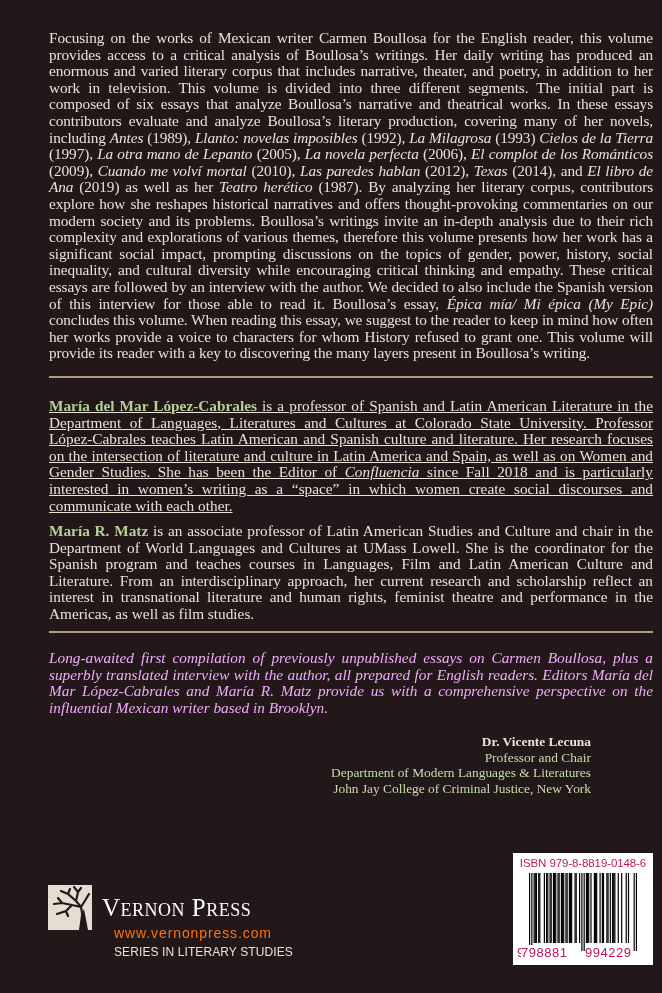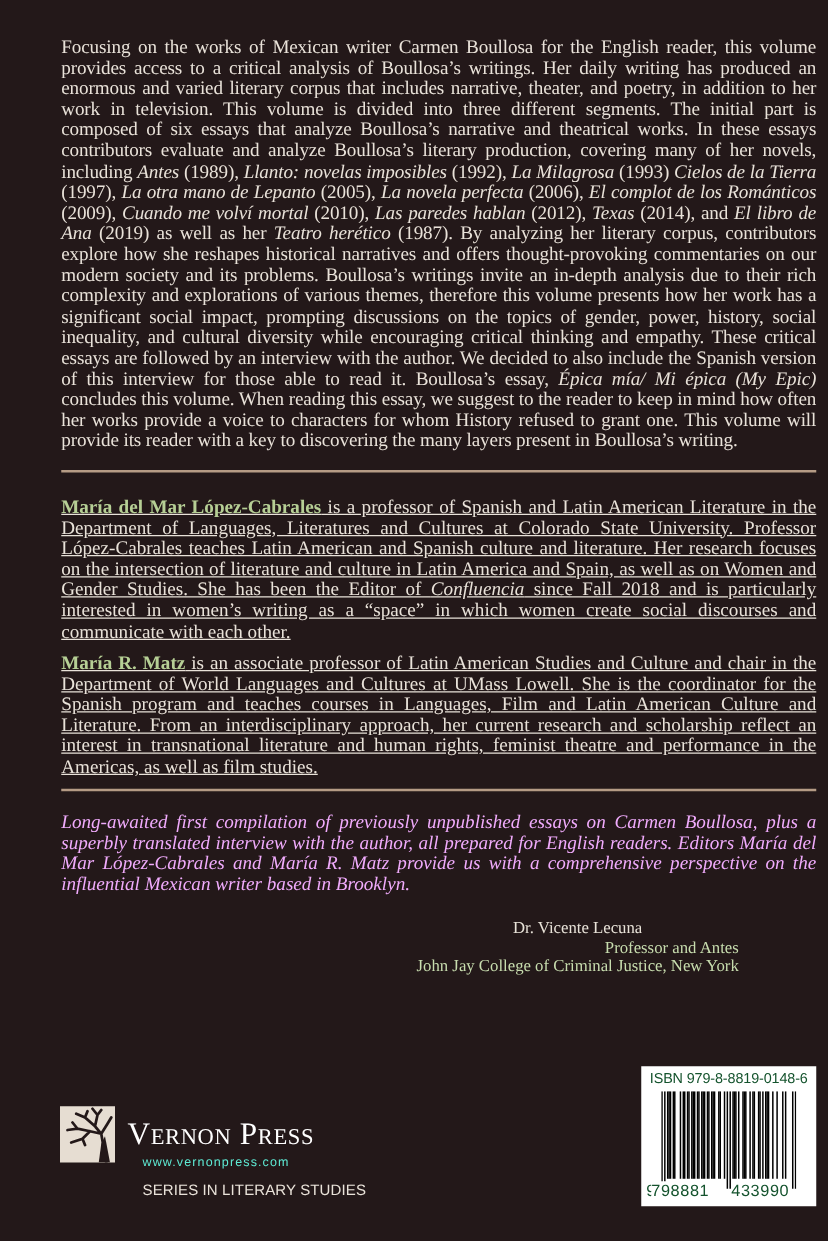--- a/index.html
+++ b/index.html
@@ -15,56 +15,56 @@
     position: absolute; left: 29px; width: 604px;
     font-size: 15.3px; line-height: 16.6px;
     text-align: justify;
   }
   .block p { margin: 0; }
   #blurb { top: 30px; letter-spacing: -0.1px; }
   .rule { position: absolute; left: 29px; width: 604px; height: 2px; background: #b59b85; }
   #rule1 { top: 376px; }
   #rule2 { top: 631px; }
   #bio1 { top: 398px; text-decoration: underline; }
-  #bio2 { top: 523px; text-decoration: underline; }
+  #bio2 { top: 523px; }
   .name { color: #b6cf95; font-weight: bold; }
   em { font-style: italic; }
   #quote {
     top: 650px; color: #f0abfc; font-style: italic;
   }
   #attrib {
     position: absolute; right: 30px; top: 734px;
     text-align: right; color: #c7dcae;
     font-size: 13.4px; line-height: 15.6px;
   }
-  #attrib .att-name { font-weight: normal; color: #e8e2d8; text-align: center; }
+  #attrib .att-name { font-weight: bold; color: #e8e2d8; }
   #logo-box {
     position: absolute; left: 28px; top: 885px; width: 44px; height: 45px;
     background: #e6ddd2;
   }
   #logo-box svg { display: block; }
   #press-name {
     position: absolute; left: 82px; top: 894px;
     font-size: 25px; color: #ffffff; letter-spacing: 0.5px;
     font-family: "Liberation Serif", serif;
     font-variant: small-caps;
   }
   #press-url {
     position: absolute; left: 94px; top: 925px;
-    font-family: "Liberation Sans", sans-serif; font-size: 10px;
-    color: #5eead4; letter-spacing: 0.9px;
+    font-family: "Liberation Sans", sans-serif; font-size: 14px;
+    color: #f97316; letter-spacing: 0.9px;
   }
   #series {
     position: absolute; left: 94px; top: 945px;
     font-family: "Liberation Sans", sans-serif; font-size: 12px;
     color: #e9e2d9; letter-spacing: 0.1px;
   }
   #barcode {
     position: absolute; left: 493px; top: 853px; width: 140px; height: 112px;
-    background: #ffffff; color: #14532d;
+    background: #ffffff; color: #be185d;
     font-family: "Liberation Sans", sans-serif;
   }
   #isbn-text {
     position: absolute; left: 0; top: 4px; width: 140px; text-align: center;
     font-size: 11.5px; letter-spacing: -0.1px;
   }
   #bars { position: absolute; left: 16px; top: 20px; }
   #barcode-digits {
     position: absolute; left: 0; top: 92px; width: 140px;
     font-size: 13px; letter-spacing: 0.5px;
@@ -89,21 +89,22 @@
   <div class="block" id="bio2">
     <p><span class="name">María R. Matz</span><span> is an associate professor of Latin American Studies and Culture and chair in the Department of World Languages and Cultures at UMass Lowell. She is the coordinator for the Spanish program and teaches courses in Languages, Film and Latin American Culture and Literature. From an interdisciplinary approach, her current research and scholarship reflect an interest in transnational literature and human rights, feminist theatre and performance in the Americas, as well as film studies.</span></p>
   </div>
 
   <div class="rule" id="rule2"></div>
 
   <div class="block" id="quote">Long-awaited first compilation of previously unpublished essays on Carmen Boullosa, plus a superbly translated interview with the author, all prepared for English readers. Editors María del Mar López-Cabrales and María R. Matz provide us with a comprehensive perspective on the influential Mexican writer based in Brooklyn.</div>
 
   <div id="attrib">
     <div class="att-name">Dr. Vicente Lecuna</div>
-    <div>Professor and Antes</div>
+    <div>Professor and Chair</div>
+    <div>Department of Modern Languages &amp; Literatures</div>
     <div>John Jay College of Criminal Justice, New York</div>
   </div>
 
   <div id="logo-box">
     <svg width="44" height="45" viewBox="0 0 44 45">
       <path d="M37 45 L33 22 L28 16 L20 9 L13 6 M28 16 L30 7 L33 3 M30 7 L26 2 M33 22 L24 20 L14 18 L6 19 M24 20 L18 26 L9 29 M18 26 L20 31 M33 22 L38 14 L41 9 M20 9 L22 4 M14 18 L10 13" stroke="#231819" stroke-width="2.2" fill="none" stroke-linecap="round"></path>
       <path d="M31 45 L33 30 L36 24 L40 45 Z" fill="#231819"></path>
     </svg>
   </div>
   <div id="press-name">Vernon Press</div>
@@ -162,17 +163,17 @@
         <rect x="88.67" y="0" width="1.19" height="70" fill="#000"></rect>
         <rect x="92.08" y="0" width="1.19" height="70" fill="#000"></rect>
         <rect x="96.63" y="0" width="1.19" height="70" fill="#000"></rect>
         <rect x="98.91" y="0" width="1.19" height="70" fill="#000"></rect>
         <rect x="104.59" y="0" width="1.19" height="78" fill="#000"></rect>
         <rect x="106.86" y="0" width="1.19" height="78" fill="#000"></rect>
       </svg>
     <div id="barcode-digits">
       <span style="left:4px;">9</span>
       <span style="left:8px;">798881</span>
-      <span style="left:72px;">433990</span>
+      <span style="left:72px;">994229</span>
     </div>
   </div>
 
 </div>
 
 </body></html>

